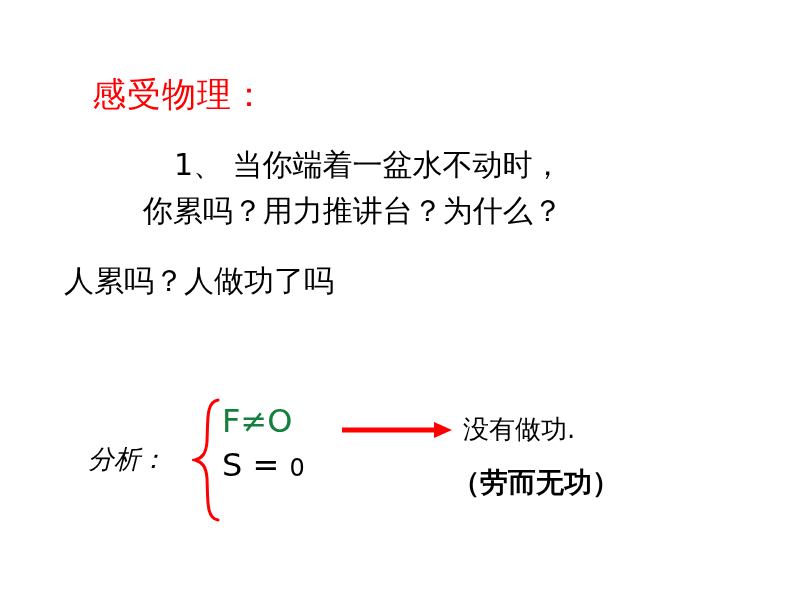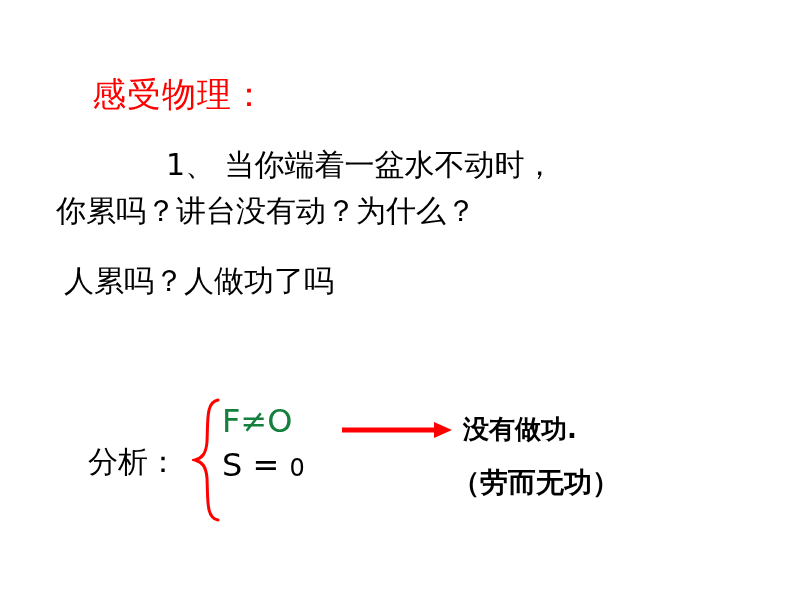--- a/index.html
+++ b/index.html
@@ -11,62 +11,64 @@
     height: 600px;
     background: #ffffff;
     font-family: "DejaVu Sans", sans-serif;
     overflow: hidden;
     position: relative;
   }
   .slide {
     position: relative;
     width: 696px;
     height: 600px;
+    text-align: right;
   }
   .title {
     position: absolute;
     left: 92px;
     top: 72px;
     font-size: 34px;
     color: #ff0000;
     font-family: "DejaVu Sans", sans-serif;
     letter-spacing: 1px;
     white-space: nowrap;
   }
   .q-block {
     position: absolute;
     color: #000000;
     font-size: 30px;
     line-height: 46px;
     font-family: "DejaVu Sans", sans-serif;
     white-space: nowrap;
   }
   .q1 {
-    left: 56px;
+    left: 64px;
     top: 142px;
   }
   .q2 {
     left: 64px;
     top: 258px;
   }
   .q-indent {
     display: block;
     padding-left: 110px;
   }
   .q-line2 {
     display: block;
     padding-left: 0px;
   }
   .analysis-label {
     position: absolute;
     left: 88px;
     top: 442px;
-    font-size: 30px;
+    font-size: 26px;
     color: #000000;
     white-space: nowrap;
+    font-style: italic;
   }
   .brace {
     position: absolute;
     left: 192px;
     top: 398px;
     width: 26px;
     height: 120px;
     color: #ff0000;
     font-size: 26px;
     overflow: visible;
@@ -100,42 +102,41 @@
     width: 110px;
     height: 20px;
   }
   .result1 {
     position: absolute;
     left: 463px;
     top: 412px;
     font-size: 26px;
     color: #000000;
     white-space: nowrap;
-    font-weight: bold;
   }
   .result2 {
     position: absolute;
     left: 452px;
     top: 464px;
     font-size: 28px;
     color: #000000;
     white-space: nowrap;
     font-weight: bold;
   }
 </style>
 </head>
 <body>
 
 <div class="slide">
 
   <div class="title">感受物理：</div>
 
   <div class="q-block q1">
     <span class="q-indent">1、 当你端着一盆水不动时，</span>
-    <span class="q-line2">你累吗？讲台没有动？为什么？</span>
+    <span class="q-line2">你累吗？用力推讲台？为什么？</span>
   </div>
 
   <div class="q-block q2">
     <span class="q-line2">人累吗？人做功了吗</span>
   </div>
 
   <div class="analysis-label">分析：</div>
 
   <div class="brace">
     <svg width="30" height="124" viewBox="0 0 30 124">

